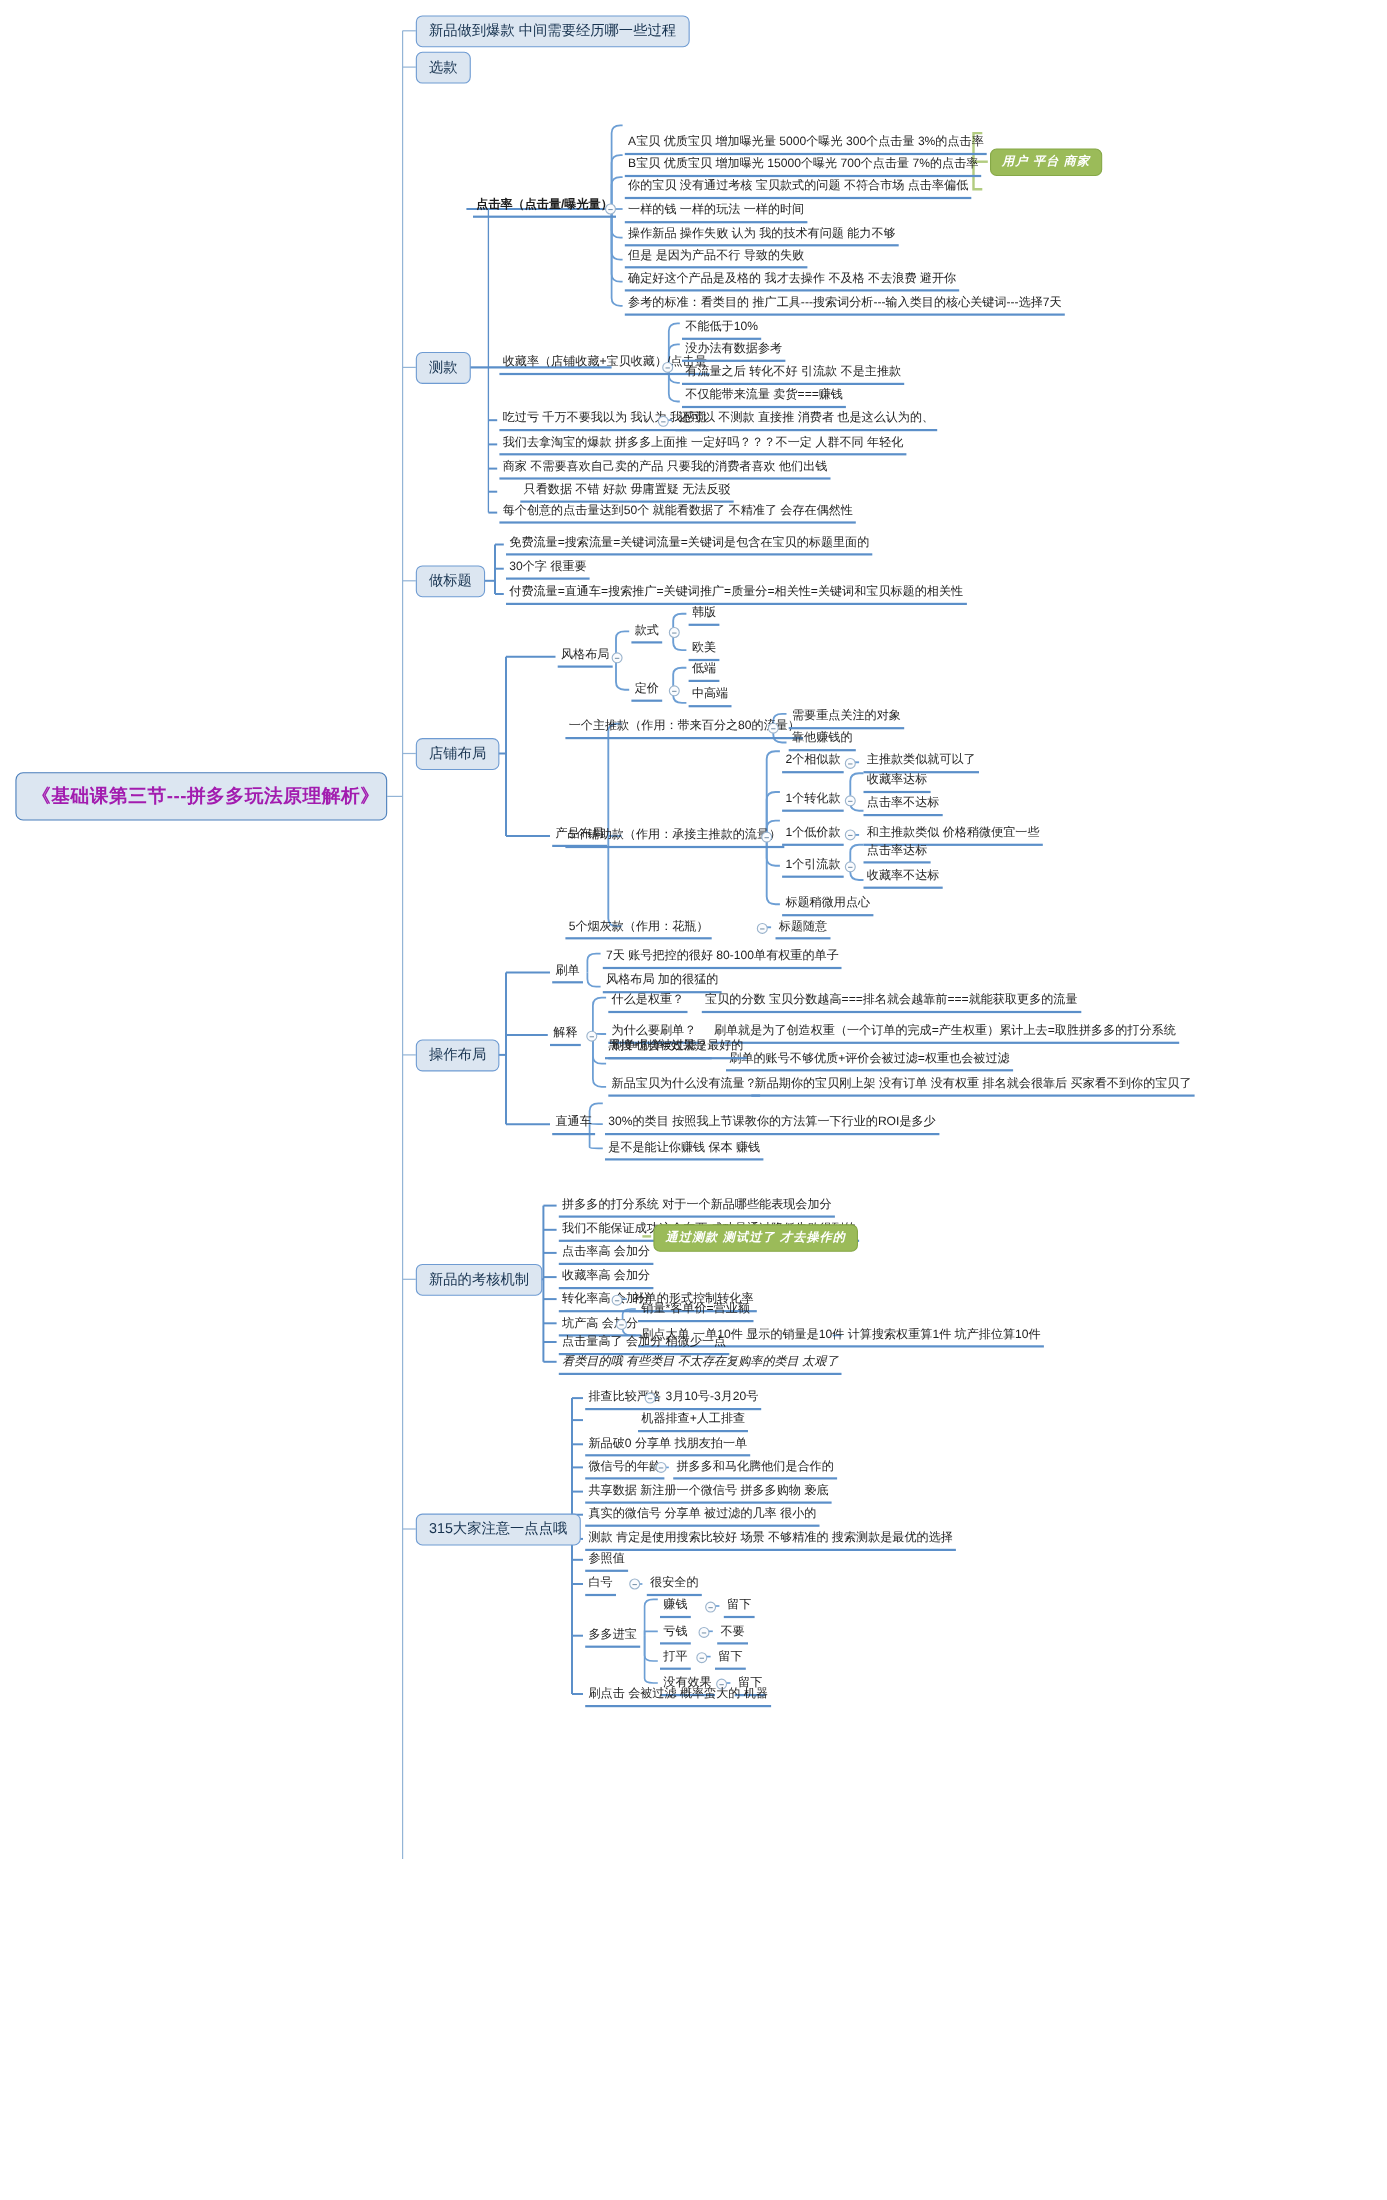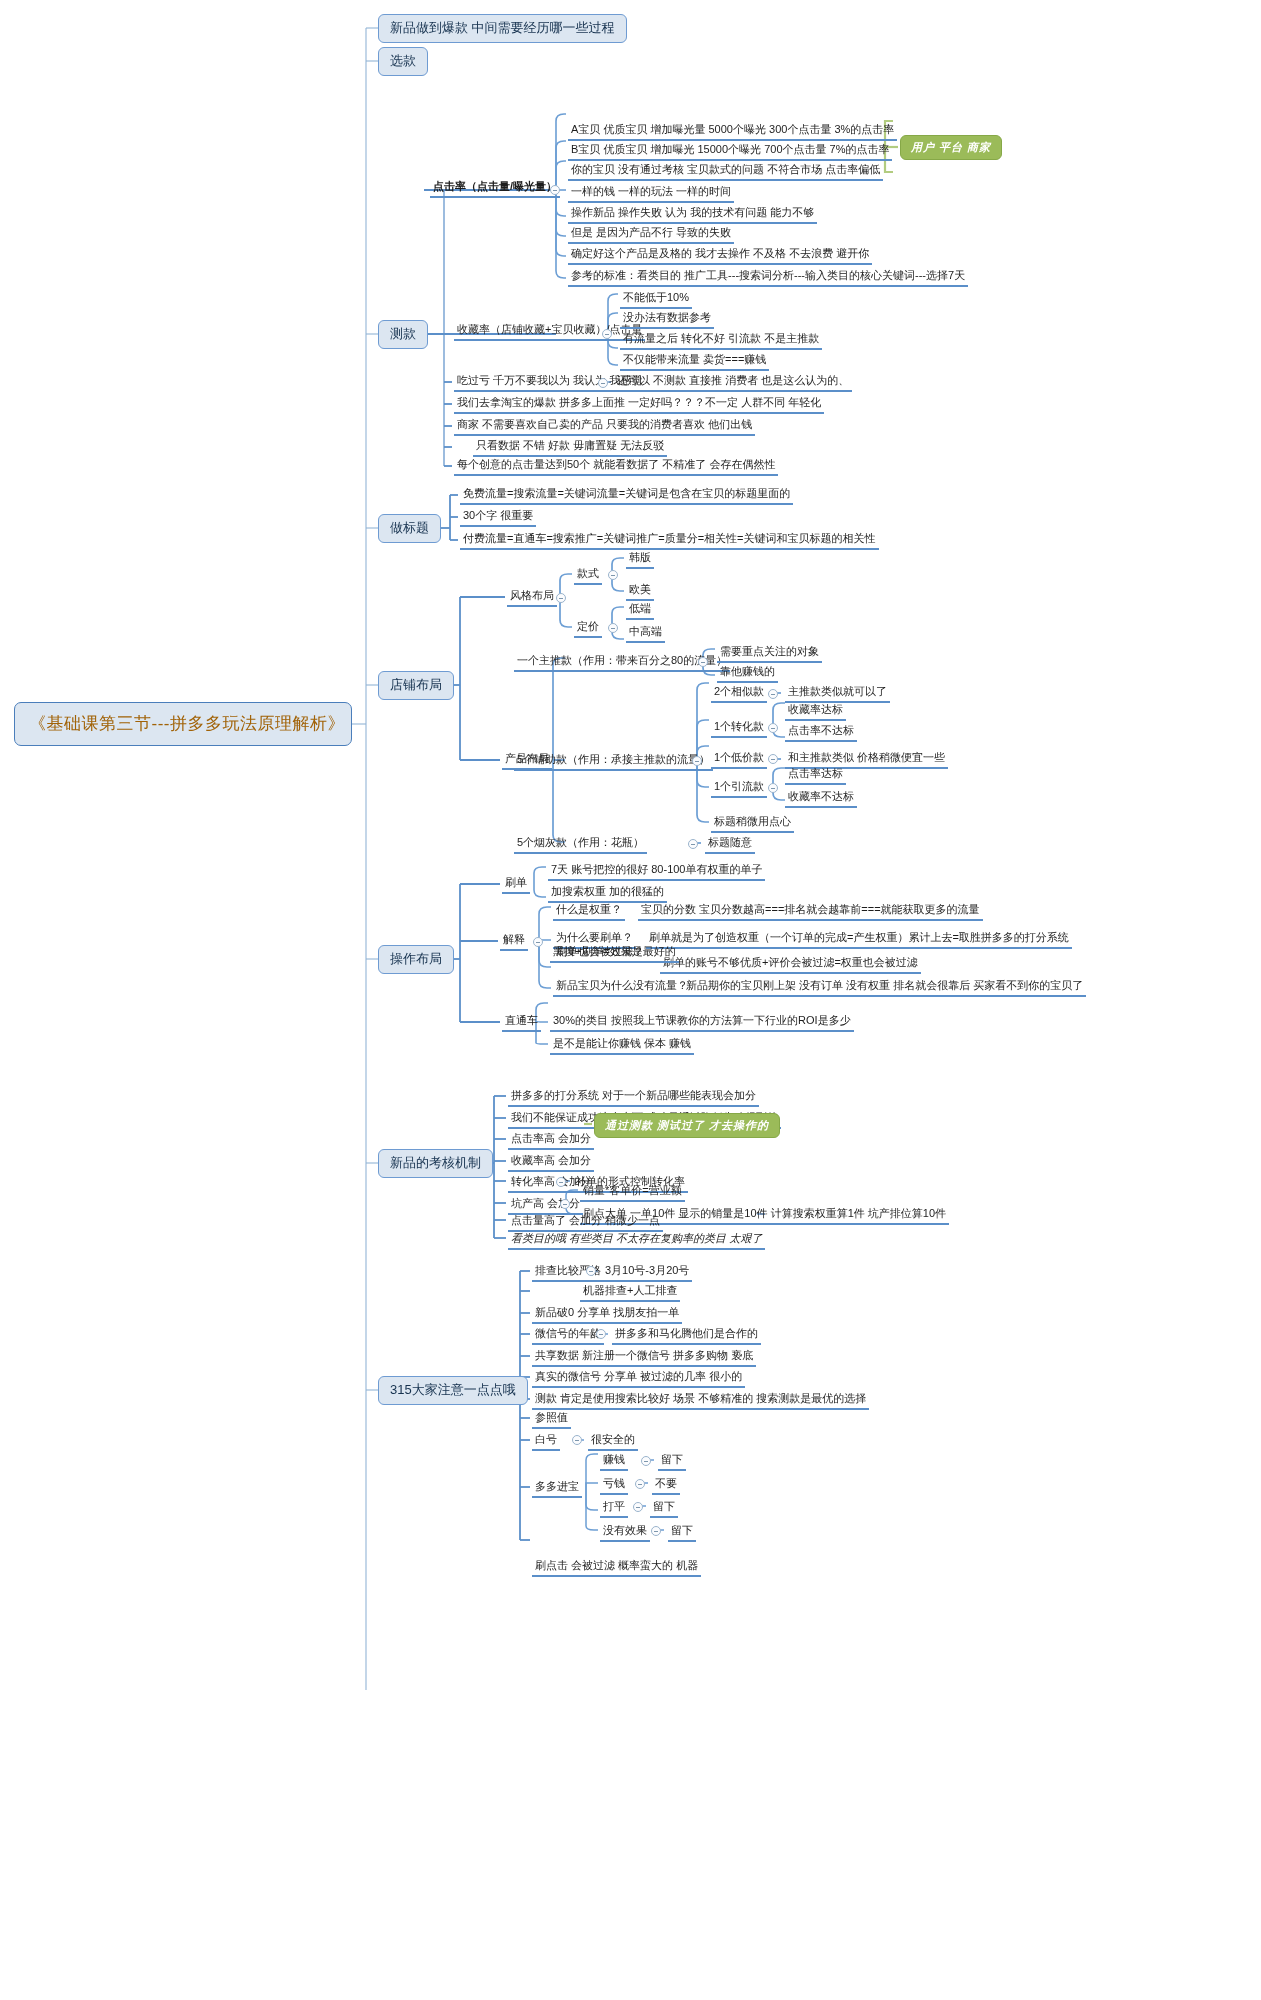--- a/index.html
+++ b/index.html
@@ -29,22 +29,22 @@
     line-height: 1.15;
   }
 
   
   .root {
     background: #dce6f1;
     border: 1.6px solid #4a7ebb;
     border-radius: 7px;
     padding: 11px 14px;
     font-size: 17px;
-    font-weight: normal;
-    color: #a16207;
+    font-weight: bold;
+    color: #a21caf;
     letter-spacing: .5px;
     box-shadow: 0 0 0 0 rgba(0,0,0,0);
   }
 
   
   .lvl1 {
     background: #dce6f1;
     border: 1.4px solid #6e9bd2;
     border-radius: 6px;
     padding: 6px 11px;
@@ -364,21 +364,21 @@
   <div class="node underlined" style="left:785px; top:789px;">收藏率不达标</div>
 
   <div class="node underlined" style="left:711px; top:814px;">标题稍微用点心</div>
 
   <div class="node underlined" style="left:514px; top:835px;">5个烟灰款（作用：花瓶）</div>
   <span class="toggle" style="left:688px; top:839px;"></span>
   <div class="node underlined" style="left:705px; top:835px;">标题随意</div>
 
   <div class="node underlined" style="left:502px; top:875px;">刷单</div>
   <div class="node underlined" style="left:548px; top:862px;">7天 账号把控的很好 80-100单有权重的单子</div>
-  <div class="node underlined" style="left:548px; top:884px;">加搜索权重 加的很猛的</div>
+  <div class="node underlined" style="left:548px; top:884px;">风格布局 加的很猛的</div>
 
   <div class="node underlined" style="left:500px; top:932px;">解释</div>
   <span class="toggle" style="left:533px; top:937px;"></span>
 
   <div class="node underlined" style="left:553px; top:902px;">什么是权重？</div>
   <div class="node underlined" style="left:638px; top:902px;">宝贝的分数 宝贝分数越高===排名就会越靠前===就能获取更多的流量</div>
 
   <div class="node underlined" style="left:553px; top:930px;">为什么要刷单？</div>
   <div class="node underlined" style="left:646px; top:930px;">刷单就是为了创造权重（一个订单的完成=产生权重）累计上去=取胜拼多多的打分系统</div>
 
@@ -442,15 +442,15 @@
   <div class="node underlined" style="left:652px; top:1476px;">不要</div>
 
   <div class="node underlined" style="left:600px; top:1499px;">打平</div>
   <span class="toggle" style="left:633px; top:1502px;"></span>
   <div class="node underlined" style="left:650px; top:1499px;">留下</div>
 
   <div class="node underlined" style="left:600px; top:1523px;">没有效果</div>
   <span class="toggle" style="left:651px; top:1526px;"></span>
   <div class="node underlined" style="left:668px; top:1523px;">留下</div>
 
-  <div class="node underlined" style="left:532px; top:1533px;margin-top:25px;">刷点击 会被过滤 概率蛮大的 机器</div>
+  <div class="node underlined" style="left:532px; top:1533px;">刷点击 会被过滤 概率蛮大的 机器</div>
 
 </div>
 
 </body></html>

